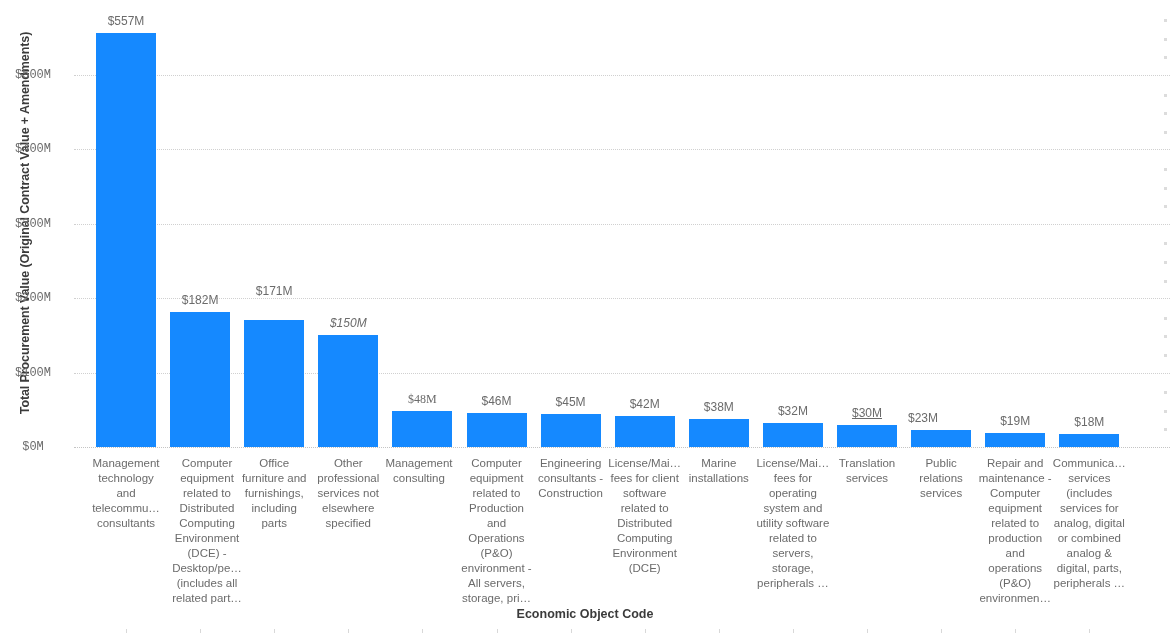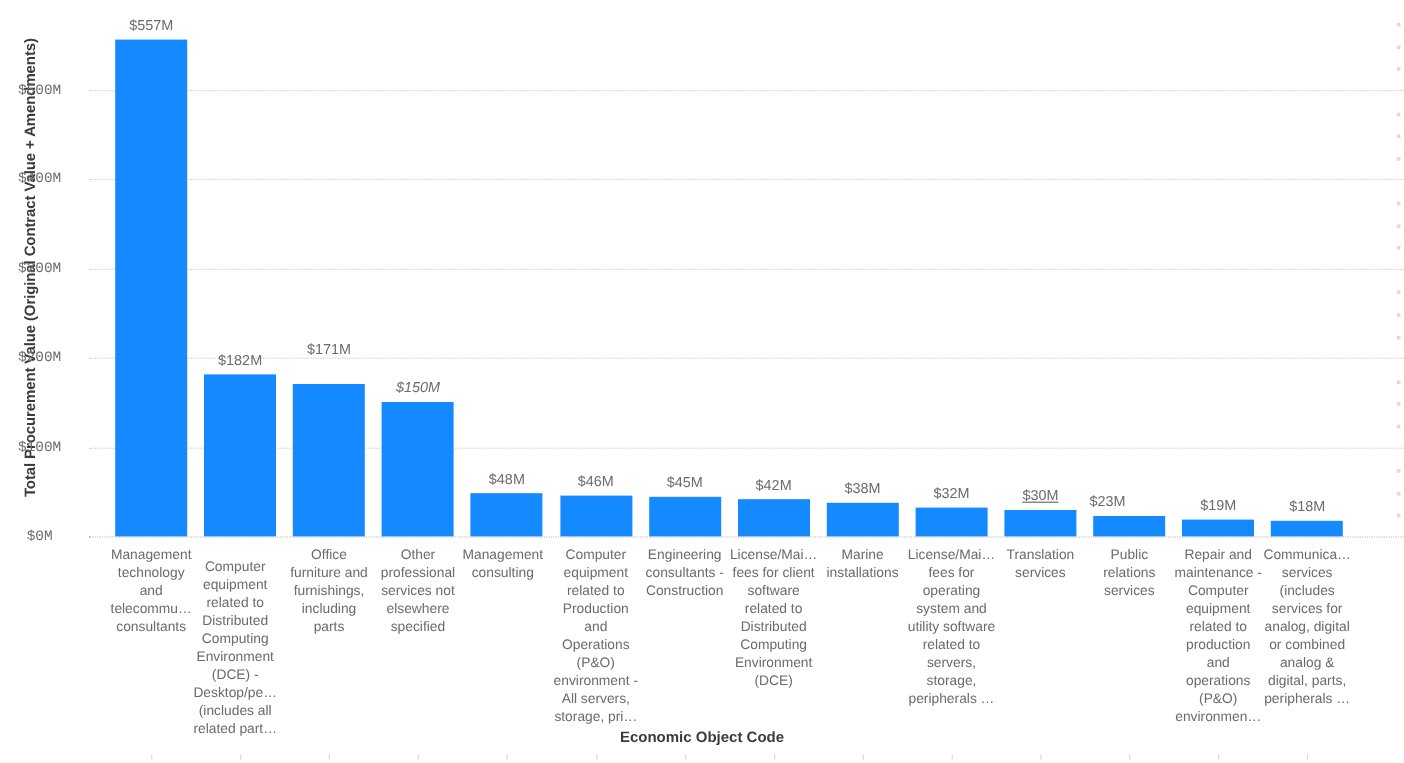--- a/index.html
+++ b/index.html
@@ -152,21 +152,21 @@
       <div class="y-tick-label" style="top: 75px;">$500M</div>
       <div class="bar" title="Information technology and telecommu… consultants: $557M" style="left: 96px; width: 60px; top: 32.592px; height: 414.408px; background: rgb(21, 137, 255);"></div>
       <div class="bar-value" style="left: 126px; top: 13.592px;">$557M</div>
       <div class="bar" title="Computer equipment related to Distributed Computing Environment (DCE) - Desktop/pe… (includes all related part…: $182M" style="left: 170.1px; width: 60px; top: 311.592px; height: 135.408px; background: rgb(21, 137, 255);"></div>
       <div class="bar-value" style="left: 200.1px; top: 292.592px;">$182M</div>
       <div class="bar" title="Office furniture and furnishings, including parts: $171M" style="left: 244.2px; width: 60px; top: 319.776px; height: 127.224px; background: rgb(21, 137, 255);"></div>
       <div class="bar-value" style="left: 274.2px; top: 284px;">$171M</div>
       <div class="bar" title="Other professional services not elsewhere specified: $150M" style="left: 318.3px; width: 60px; top: 335.4px; height: 111.6px; background: rgb(21, 137, 255);"></div>
       <div class="bar-value" style="left: 348.3px; top: 316.4px; font-style: italic;">$150M</div>
       <div class="bar" title="Management consulting: $48M" style="left: 392.4px; width: 60px; top: 411.288px; height: 35.712px; background: rgb(21, 137, 255);"></div>
-      <div class="bar-value" style="left: 422.4px; top: 392.288px;">$48M</div>
+      <div class="bar-value" style="left: 422.4px; top: 392.288px; font-family: Liberation Serif, serif;">$48M</div>
       <div class="bar" title="Computer equipment related to Production and Operations (P&amp;O) environment - All servers, storage, pri…: $46M" style="left: 466.5px; width: 60px; top: 412.776px; height: 34.224px; background: rgb(21, 137, 255);"></div>
       <div class="bar-value" style="left: 496.5px; top: 393.776px;">$46M</div>
       <div class="bar" title="Engineering consultants - Construction: $45M" style="left: 540.6px; width: 60px; top: 413.52px; height: 33.48px; background: rgb(21, 137, 255);"></div>
       <div class="bar-value" style="left: 570.6px; top: 394.52px;">$45M</div>
       <div class="bar" title="License/Mai… fees for client software related to Distributed Computing Environment (DCE): $42M" style="left: 614.7px; width: 60px; top: 415.752px; height: 31.248px; background: rgb(21, 137, 255);"></div>
       <div class="bar-value" style="left: 644.7px; top: 396.752px;">$42M</div>
       <div class="bar" title="Marine installations: $38M" style="left: 688.8px; width: 60px; top: 418.728px; height: 28.272px; background: rgb(21, 137, 255);"></div>
       <div class="bar-value" style="left: 718.8px; top: 399.728px;">$38M</div>
       <div class="bar" title="License/Mai… fees for operating system and utility software related to servers, storage, peripherals …: $32M" style="left: 762.9px; width: 60px; top: 423.192px; height: 23.808px; background: rgb(21, 137, 255);"></div>
       <div class="bar-value" style="left: 792.9px; top: 404.192px;">$32M</div>
@@ -175,21 +175,21 @@
       <div class="bar" title="Public relations services: $23M" style="left: 911.1px; width: 60px; top: 429.888px; height: 17.112px; background: rgb(21, 137, 255);"></div>
       <div class="bar-value" style="left: 923px; top: 410.888px;">$23M</div>
       <div class="bar" title="Repair and maintenance - Computer equipment related to production and operations (P&amp;O) environmen…: $19M" style="left: 985.2px; width: 60px; top: 432.864px; height: 14.136px; background: rgb(21, 137, 255);"></div>
       <div class="bar-value" style="left: 1015.2px; top: 413.864px;">$19M</div>
       <div class="bar" title="Communica… services (includes services for analog, digital or combined analog &amp; digital, parts, peripherals …: $18M" style="left: 1059.3px; width: 60px; top: 433.608px; height: 13.392px; background: rgb(21, 137, 255);"></div>
       <div class="bar-value" style="left: 1089.3px; top: 414.608px;">$18M</div>
     </div>
 
   <div id="cat-labels">
       <div class="cat-label" style="left: 89px; width: 74px;">Management technology and telecommu… consultants</div>
-      <div class="cat-label" style="left: 159px; width: 74px; margin-top: 10px;">Computer equipment related to Distributed Computing Environment (DCE) - Desktop/pe… (includes all related part…</div>
+      <div class="cat-label" style="left: 170px; width: 74px;">Computer equipment related to Distributed Computing Environment (DCE) - Desktop/pe… (includes all related part…</div>
       <div class="cat-label" style="left: 237.2px; width: 74px;">Office furniture and furnishings, including parts</div>
       <div class="cat-label" style="left: 311.3px; width: 74px;">Other professional services not elsewhere specified</div>
       <div class="cat-label" style="left: 382px; width: 74px;">Management consulting</div>
       <div class="cat-label" style="left: 459.5px; width: 74px;">Computer equipment related to Production and Operations (P&amp;O) environment - All servers, storage, pri…</div>
       <div class="cat-label" style="left: 533.6px; width: 74px;">Engineering consultants - Construction</div>
       <div class="cat-label" style="left: 607.7px; width: 74px;">License/Mai… fees for client software related to Distributed Computing Environment (DCE)</div>
       <div class="cat-label" style="left: 681.8px; width: 74px;">Marine installations</div>
       <div class="cat-label" style="left: 755.9px; width: 74px;">License/Mai… fees for operating system and utility software related to servers, storage, peripherals …</div>
       <div class="cat-label" style="left: 830px; width: 74px;">Translation services</div>
       <div class="cat-label" style="left: 904.1px; width: 74px;">Public relations services</div>

